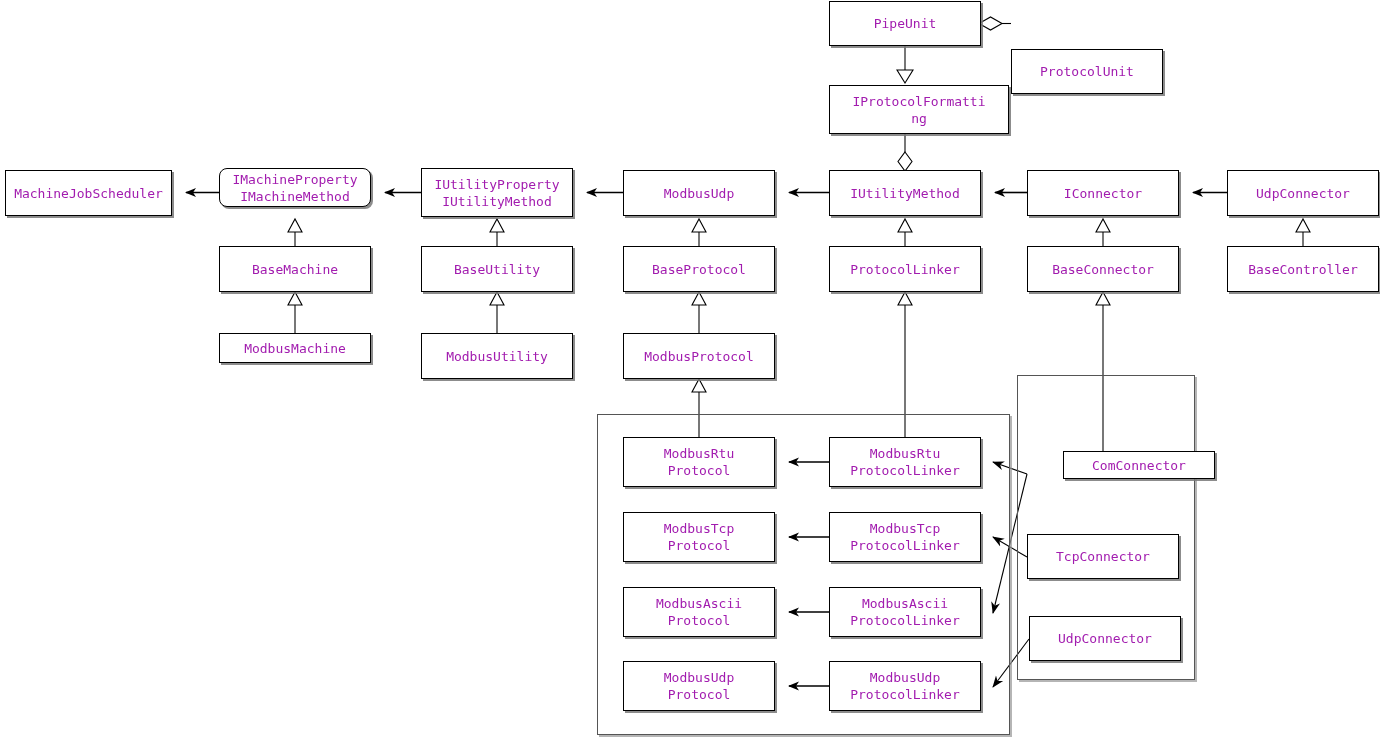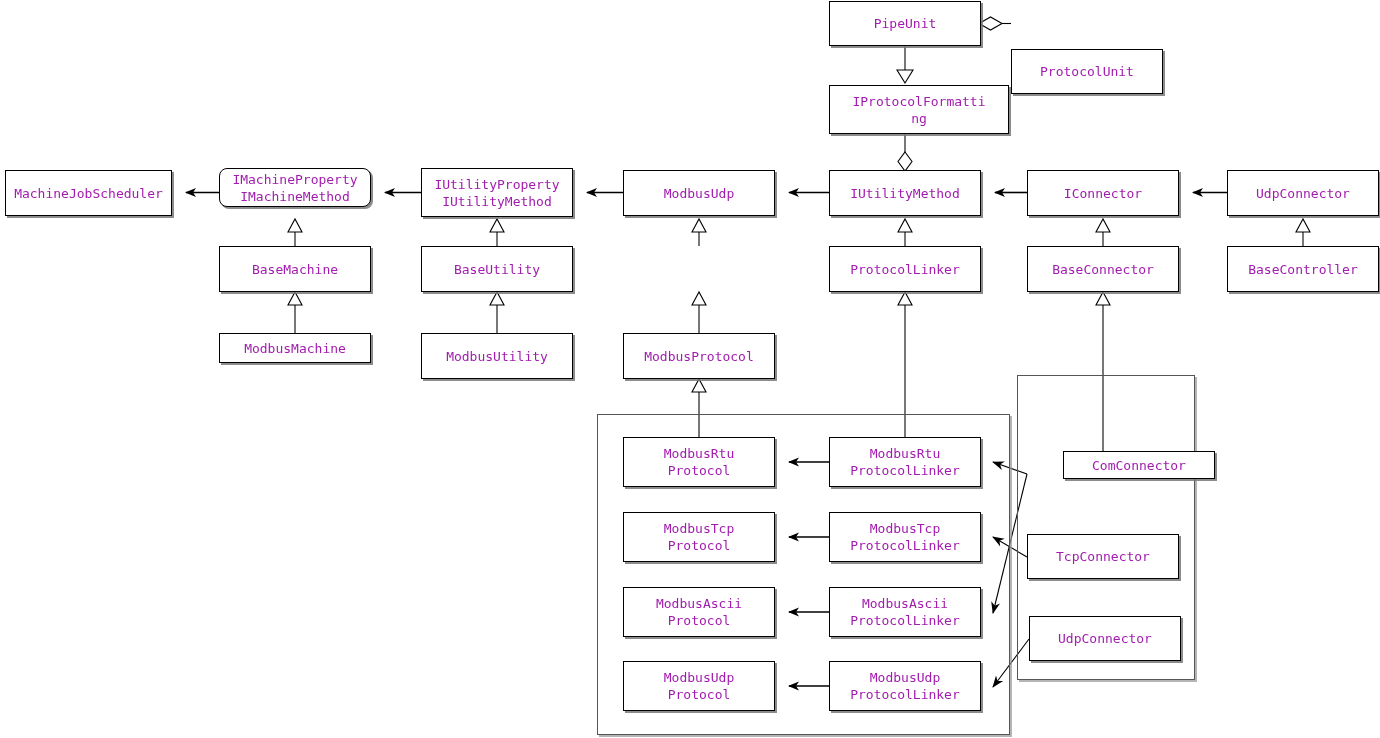--- a/index.html
+++ b/index.html
@@ -209,20 +209,23 @@
   <div class="node" style="left:1227px;top:170px;width:152px;height:46px;">
     <span class="lbl">UdpConnector</span>
   </div>
 
   <div class="node" style="left:219px;top:246px;width:152px;height:46px;">
     <span class="lbl">BaseMachine</span>
   </div>
   <div class="node" style="left:421px;top:246px;width:152px;height:46px;">
     <span class="lbl">BaseUtility</span>
   </div>
+  <div class="node" style="left:623px;top:246px;width:152px;height:46px;">
+    <span class="lbl">BaseProtocol</span>
+  </div>
   <div class="node" style="left:829px;top:246px;width:152px;height:46px;">
     <span class="lbl">ProtocolLinker</span>
   </div>
   <div class="node" style="left:1027px;top:246px;width:152px;height:46px;">
     <span class="lbl">BaseConnector</span>
   </div>
   <div class="node" style="left:1227px;top:246px;width:152px;height:46px;">
     <span class="lbl">BaseController</span>
   </div>
 

